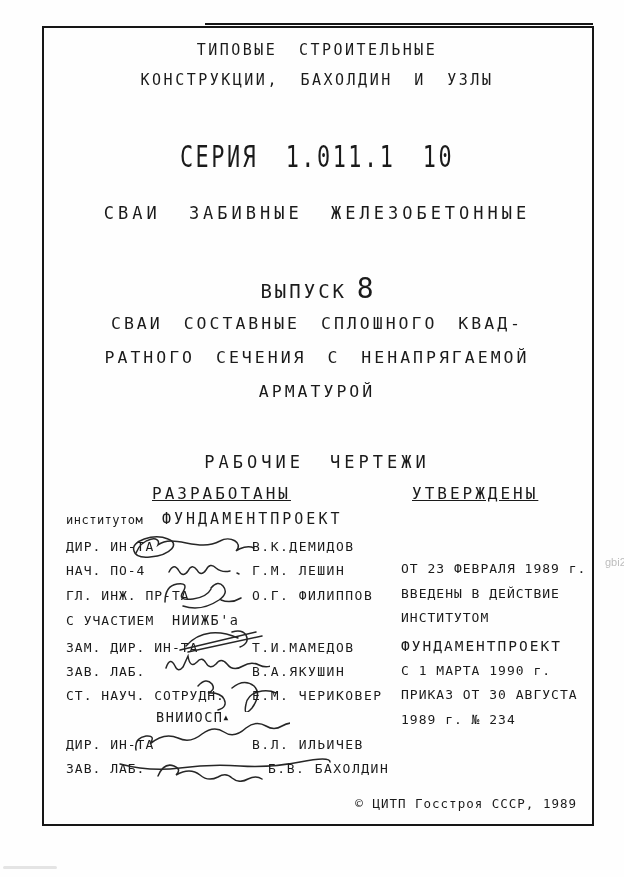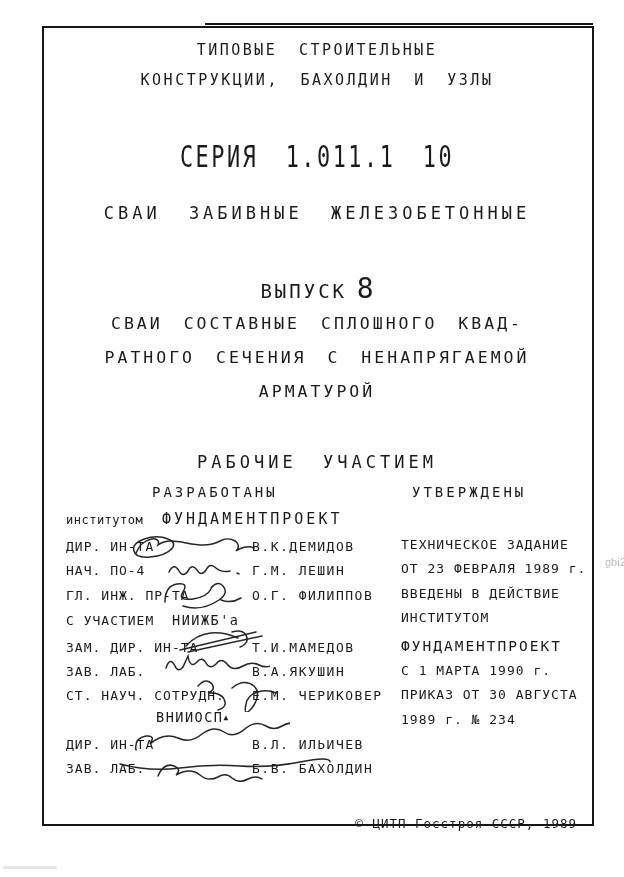--- a/index.html
+++ b/index.html
@@ -62,23 +62,24 @@
     font-size: 16.5px;
     letter-spacing: 3px;
     word-spacing: 8px;
   }
   .drawings {
     font-size: 17px;
     letter-spacing: 4px;
     word-spacing: 12px;
   }
   .col-hdr {
-    font-size: 14px;
+    font-size: 16px;
     letter-spacing: 3px;
     white-space: nowrap;
+    text-decoration: underline;
   }
   .small-label { font-size: 12px; letter-spacing: 0.5px; white-space: nowrap; }
   .inst-name { font-size: 15px; letter-spacing: 3px; white-space: nowrap; }
   .role {
     font-size: 13px;
     letter-spacing: 1px;
     white-space: nowrap;
   }
   .name {
     font-size: 13px;
@@ -91,21 +92,20 @@
     letter-spacing: 1px;
     white-space: nowrap;
   }
   .rcol-big { font-size: 14.5px; letter-spacing: 2px; }
   .org-line { font-size: 13.5px; letter-spacing: 1.5px; white-space: nowrap; }
   .marker { font-size: 8px; vertical-align: 2px; }
   .copyright {
     font-size: 12.5px;
     letter-spacing: 1px;
     white-space: nowrap;
-    margin-top: 20px;
   }
   .sig svg { display: block; }
   .sig path { fill: none; stroke: #262626; stroke-width: 1.5; stroke-linecap: round; }
   .watermark-side {
     font-family: "Liberation Sans", sans-serif;
     font-size: 11px;
     color: #bdbdbd;
     white-space: nowrap;
   }
   .corner-smudge {
@@ -136,21 +136,21 @@
   <div class="abs ctr subtitle" style="top:203px">СВАИ ЗАБИВНЫЕ ЖЕЛЕЗОБЕТОННЫЕ</div>
 
   <div class="abs ctr" style="top:272px">
     <span class="issue-word">ВЫПУСК</span>
     <span class="issue-num">8</span>
   </div>
   <div class="abs ctr desc" style="top:314px">СВАИ СОСТАВНЫЕ СПЛОШНОГО КВАД-</div>
   <div class="abs ctr desc" style="top:348px">РАТНОГО СЕЧЕНИЯ С НЕНАПРЯГАЕМОЙ</div>
   <div class="abs ctr desc" style="top:382px">АРМАТУРОЙ</div>
 
-  <div class="abs ctr drawings" style="top:452px">РАБОЧИЕ УЧАСТИЕМ</div>
+  <div class="abs ctr drawings" style="top:452px">РАБОЧИЕ ЧЕРТЕЖИ</div>
 
   <div class="abs col-hdr" style="left:152px; top:484px">РАЗРАБОТАНЫ</div>
   <div class="abs col-hdr" style="left:412px; top:484px">УТВЕРЖДЕНЫ</div>
 
   <div class="abs small-label" style="left:66px; top:513px">институтом</div>
   <div class="abs inst-name" style="left:162px; top:510px">ФУНДАМЕНТПРОЕКТ</div>
 
   <div class="abs role" style="left:66px; top:539px">ДИР. ИН-ТА</div>
   <div class="abs sig" style="left:128px; top:531px">
     <svg width="128" height="30" viewBox="0 0 128 30">
@@ -221,23 +221,22 @@
   </div>
   <div class="abs name" style="left:252px; top:737px">В.Л. ИЛЬИЧЕВ</div>
 
   <div class="abs role" style="left:66px; top:761px">ЗАВ. ЛАБ.</div>
   <div class="abs sig" style="left:118px; top:752px">
     <svg width="216" height="30" viewBox="0 0 216 30">
       <path d="M2,12 q30,8 60,4 t60,-2 t60,-4 t30,0"></path>
       <path d="M40,24 q6,-14 16,-10 q8,3 2,9 q14,-8 24,0 q8,7 18,2 q8,-5 14,1 q7,6 16,1 q8,-4 14,0"></path>
     </svg>
   </div>
-  <div class="abs name" style="left:252px; top:761px">Б.В. БАХОЛДИН</div>
-
-  <div class="abs rcol" style="top:537px">ТЕХНИЧЕСКОЕ ЗАДАНИЕ</div>
+  <div class="abs name" style="left:268px; top:761px">Б.В. БАХОЛДИН</div>
+
   <div class="abs rcol" style="top:561px">ОТ 23 ФЕВРАЛЯ 1989 г.</div>
   <div class="abs rcol" style="top:586px">ВВЕДЕНЫ В ДЕЙСТВИЕ</div>
   <div class="abs rcol" style="top:610px">ИНСТИТУТОМ</div>
   <div class="abs rcol rcol-big" style="top:638px">ФУНДАМЕНТПРОЕКТ</div>
   <div class="abs rcol" style="top:663px">С 1 МАРТА 1990 г.</div>
   <div class="abs rcol" style="top:687px">ПРИКАЗ ОТ 30 АВГУСТА</div>
   <div class="abs rcol" style="top:712px">1989 г.  № 234</div>
 
   <div class="abs copyright" style="right:47px; top:796px">© ЦИТП Госстроя СССР, 1989</div>
 

